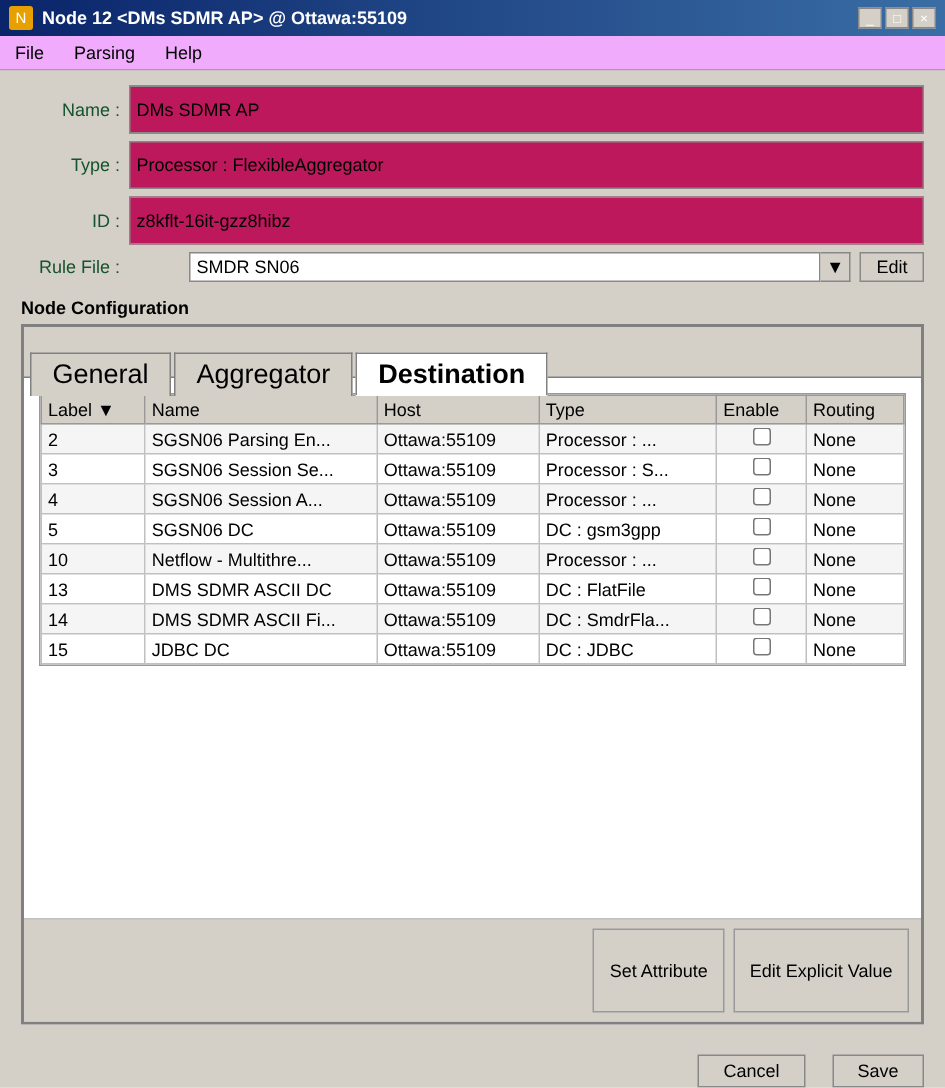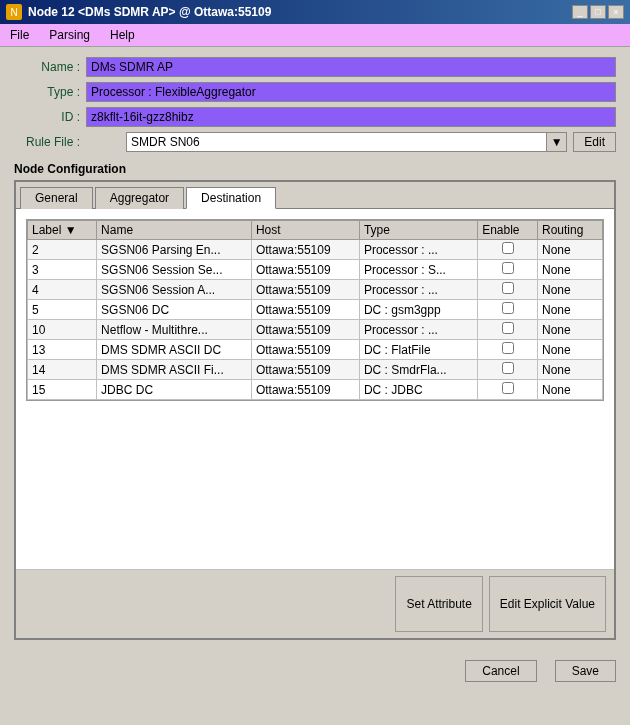--- a/index.html
+++ b/index.html
@@ -24,24 +24,24 @@
     .menu-item { padding: 2px 6px; cursor: pointer; font-size: 12px; }
 
     .main-content { padding: 10px 14px; background: #d4d0c8; }
 
     .form-row { display: flex; align-items: center; margin-bottom: 5px; }
     .form-label { width: 72px; text-align: right; padding-right: 6px; font-size: 12px; color: #14532d; }
     .form-value { flex: 1; }
     .form-input {
       width: 100%;
       border: 1px solid #888;
-      background: #8b5cf6;
+      background: #be185d;
       padding: 2px 4px;
       font-size: 12px;
-      height: 20px;
+      height: 32px;
     }
     .rule-file-row { display: flex; align-items: center; margin-bottom: 5px; }
     .rule-file-select-wrap { flex: 1; display: flex; margin-left: 40px; }
     .rule-file-select {
       flex: 1;
       border: 1px solid #888;
       background: white;
       padding: 2px 4px;
       font-size: 12px;
       height: 20px;
@@ -61,25 +61,25 @@
 
     .tab-panel {
       border: 2px solid #808080;
       background: white;
       padding: 0;
     }
 
     .tabs { display: flex; border-bottom: 1px solid #808080; background: #d4d0c8; padding-top: 4px; padding-left: 4px; }
     .tab {
       padding: 3px 14px; border: 1px solid #808080; border-bottom: none;
-      cursor: pointer; font-size: 12px; background: #d4d0c8; margin-right: 2px;
-      position: relative; top: 1px;
+      cursor: pointer; font-size: 18px; background: #d4d0c8; margin-right: 2px;
+      position: relative; top: 13px;
     }
     .tab.active {
-      background: white; border-bottom: 1px solid white; font-weight: normal; z-index: 1;
+      background: white; border-bottom: 1px solid white; font-weight: bold; z-index: 1;
     }
 
     .table-container { padding: 8px; background: white; min-height: 360px; }
 
     .data-table { width: 100%; border-collapse: collapse; font-size: 12px; }
     .data-table th {
       background: #d4d0c8; border: 1px solid #999; padding: 2px 4px;
       text-align: left; font-weight: normal; white-space: nowrap;
     }
     .data-table td { border: 1px solid #c0c0c0; padding: 2px 4px; white-space: nowrap; overflow: hidden; max-width: 120px; }

